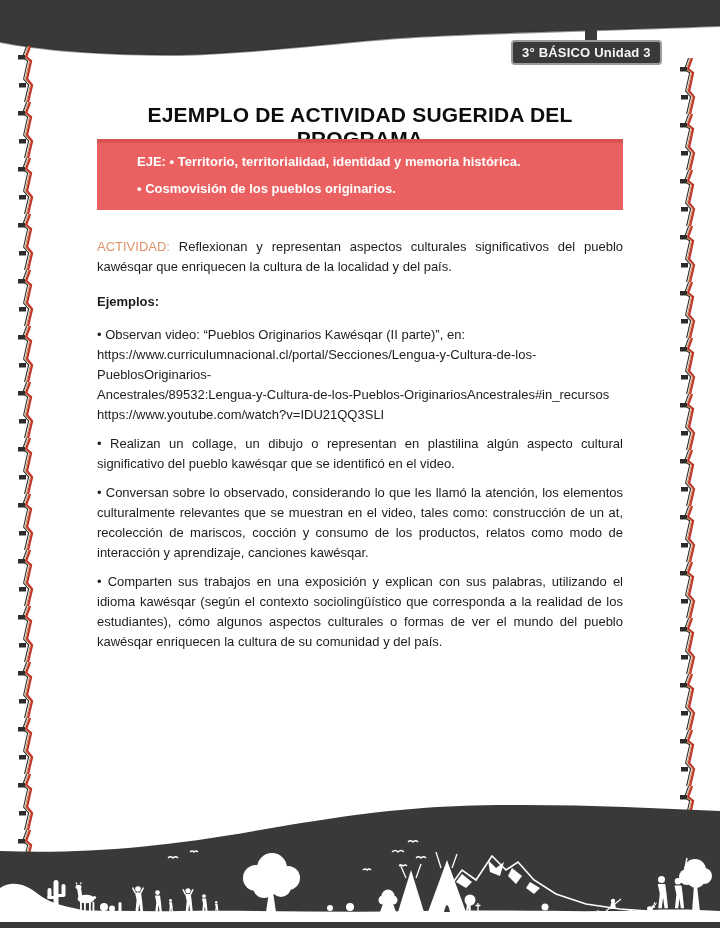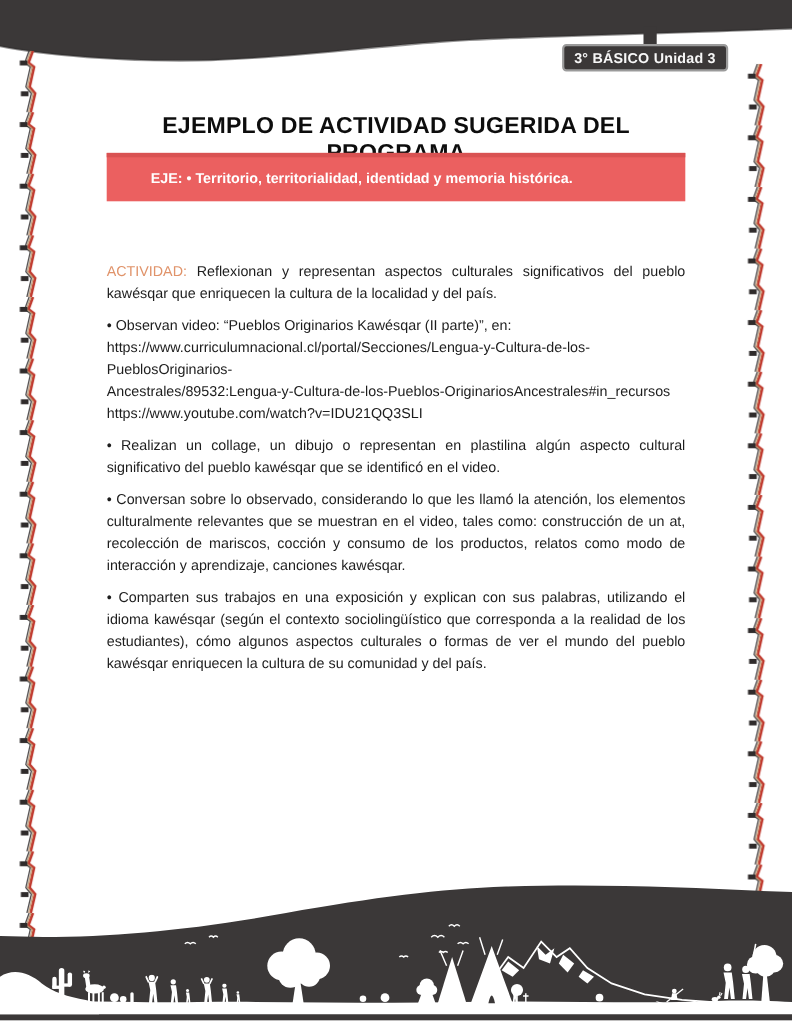--- a/index.html
+++ b/index.html
@@ -71,25 +71,27 @@
     <rect x="0" y="0" width="26" height="806" fill="url(#zz)"></rect>
   </svg>
   <svg class="border-right" width="26" height="800">
     <rect x="0" y="0" width="26" height="800" fill="url(#zz)"></rect>
   </svg>
 
   <div class="doc-title">EJEMPLO DE ACTIVIDAD SUGERIDA DEL PROGRAMA</div>
 
   <div class="eje-box">
     <p class="eje-line">EJE: • Territorio, territorialidad, identidad y memoria histórica.</p>
+    <p class="eje-line">• Cosmovisión de los pueblos originarios.</p>
   </div>
 
   <div class="doc-body">
     <p class="para"><span class="activity-label">ACTIVIDAD:</span><span> Reflexionan y representan aspectos culturales significativos del pueblo kawésqar que enriquecen la cultura de la localidad y del país.</span></p>
 
+    <p class="examples-heading">Ejemplos:</p>
 
     <p class="para">
       <span>• Observan video: “Pueblos Originarios Kawésqar (II parte)”, en:</span>
       <span class="url-line">https://www.curriculumnacional.cl/portal/Secciones/Lengua-y-Cultura-de-los-PueblosOriginarios-</span>
       <span class="url-line">Ancestrales/89532:Lengua-y-Cultura-de-los-Pueblos-OriginariosAncestrales#in_recursos</span>
       <span class="url-line">https://www.youtube.com/watch?v=IDU21QQ3SLI</span>
     </p>
 
     <p class="para">• Realizan un collage, un dibujo o representan en plastilina algún aspecto cultural significativo del pueblo kawésqar que se identificó en el video.</p>
     <p class="para">• Conversan sobre lo observado, considerando lo que les llamó la atención, los elementos culturalmente relevantes que se muestran en el video, tales como: construcción de un at, recolección de mariscos, cocción y consumo de los productos, relatos como modo de interacción y aprendizaje, canciones kawésqar.</p>

